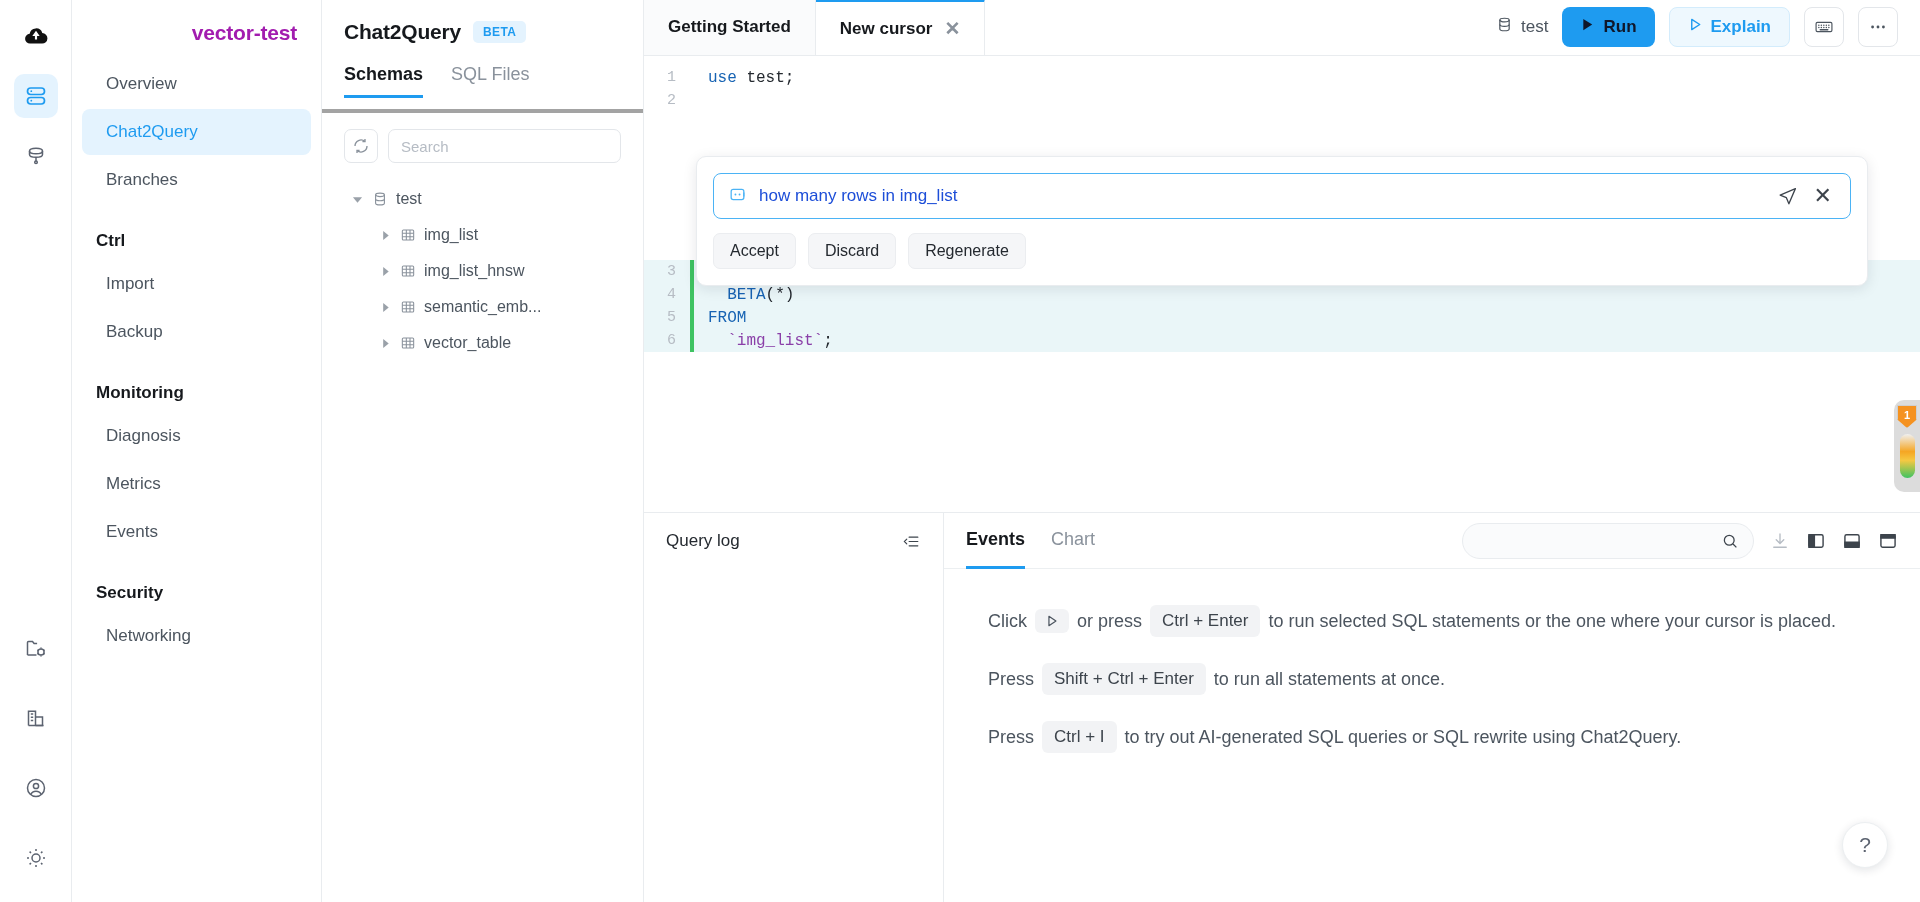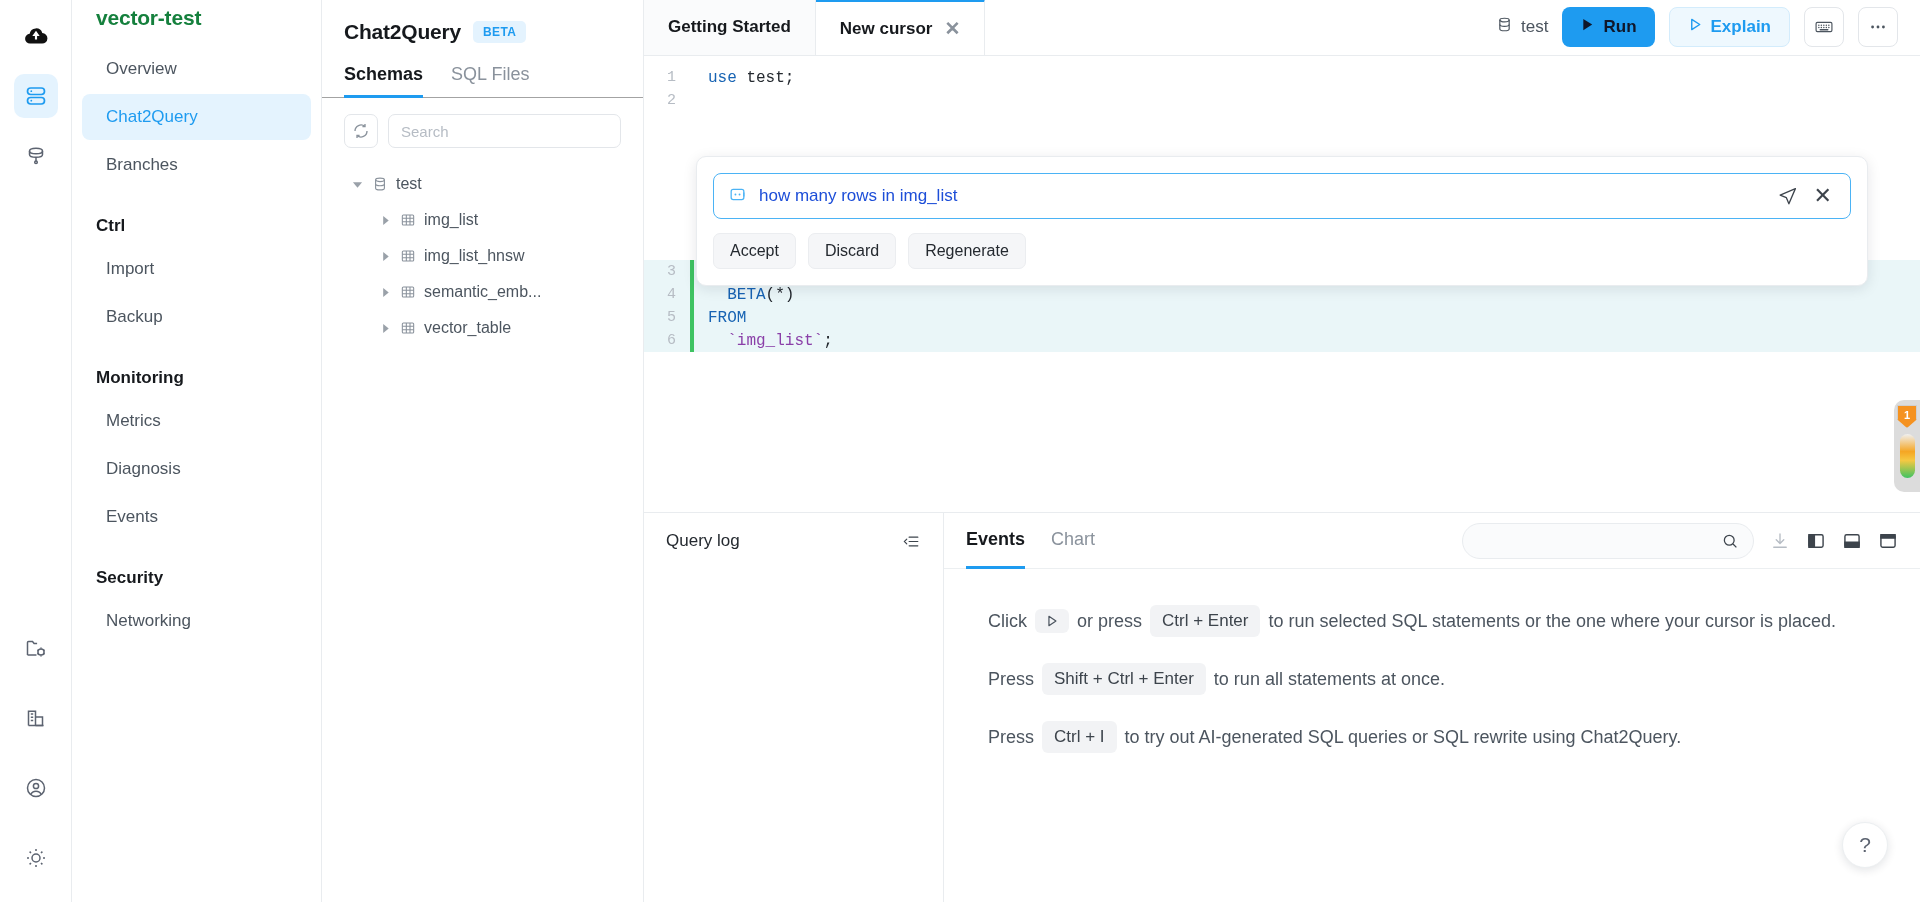--- a/index.html
+++ b/index.html
@@ -29,22 +29,22 @@
   .rail-bottom .rail-btn { margin-bottom: 26px; }
   .rail-bottom .rail-btn:last-child { margin-bottom: 0; }
 
   
   .nav {
     width: 250px; flex: 0 0 250px; height: 902px;
     border-right: 1px solid #e9ecef; background: #fff;
     padding: 0 0 0 0; overflow: hidden;
   }
   .nav-title {
-    font-size: 21px; font-weight: bold; color: #15803d;
-    padding: 6px 24px 14px 24px; letter-spacing: -0.2px;
+    font-size: 21px; font-weight: bold; color: #a21caf;
+    padding: 21px 24px 14px 24px; letter-spacing: -0.2px; text-align: right;
   }
   .nav-item {
     height: 46px; display: flex; align-items: center;
     padding: 0 24px; font-size: 17px; color: #4c555f;
     cursor: pointer; margin: 2px 10px; border-radius: 8px;
   }
   .nav-item.active { background: #e4f3fe; color: #1e9bf0; }
   .nav-group {
     font-size: 17px; font-weight: bold; color: #16191d;
     padding: 26px 24px 8px 24px;
@@ -59,22 +59,22 @@
   .schema-head {
     display: flex; align-items: center; gap: 12px;
     padding: 20px 22px 0 22px;
   }
   .schema-head h2 { font-size: 21px; font-weight: bold; color: #16191d; letter-spacing: -0.2px; }
   .beta {
     background: #e4f3fe; color: #1e9bf0; font-size: 12px; font-weight: bold;
     letter-spacing: 0.4px; padding: 4px 10px; border-radius: 5px;
   }
   .schema-tabs {
-    display: flex; gap: 28px; padding: 20px 22px 0 22px;
-    border-bottom: 1px solid #a3a3a3;
+    display: flex; gap: 28px; padding: 20px 22px 12px 22px;
+    border-bottom: 4px solid #a3a3a3;
   }
   .stab {
     font-size: 18px; color: #8a929c; padding-bottom: 10px;
     cursor: pointer; border-bottom: 3px solid transparent; margin-bottom: -1px;
   }
   .stab.active { color: #16191d; font-weight: bold; border-bottom-color: #1e9bf0; }
   .schema-search { display: flex; gap: 10px; padding: 16px 22px 10px 22px; align-items: center; }
   .refresh-btn {
     width: 34px; height: 34px; flex: 0 0 34px; border: 1px solid #e3e6ea;
     border-radius: 7px; display: flex; align-items: center; justify-content: center;
@@ -316,24 +316,24 @@
     <div class="nav-group">Ctrl</div>
     <div class="nav-item">
       <span>Import</span>
     </div>
     <div class="nav-item">
       <span>Backup</span>
     </div>
 
     <div class="nav-group">Monitoring</div>
     <div class="nav-item">
+      <span>Diagnosis</span>
+    </div>
+    <div class="nav-item">
       <span>Metrics</span>
-    </div>
-    <div class="nav-item">
-      <span>Diagnosis</span>
     </div>
     <div class="nav-item">
       <span>Events</span>
     </div>
 
     <div class="nav-group">Security</div>
     <div class="nav-item">
       <span>Networking</span>
     </div>
   </div>

